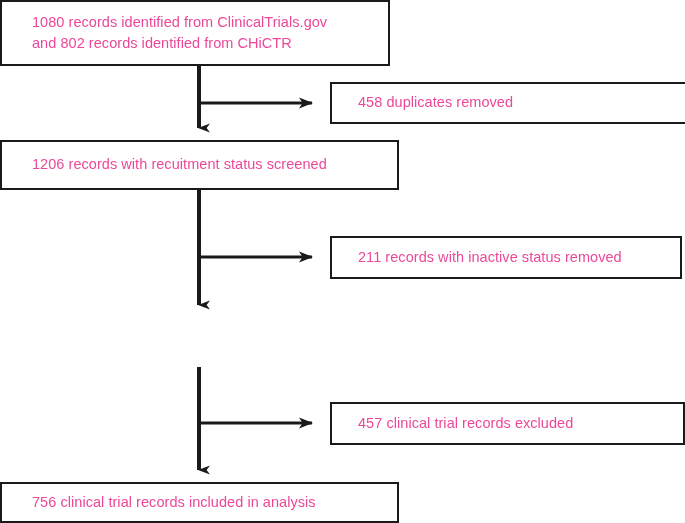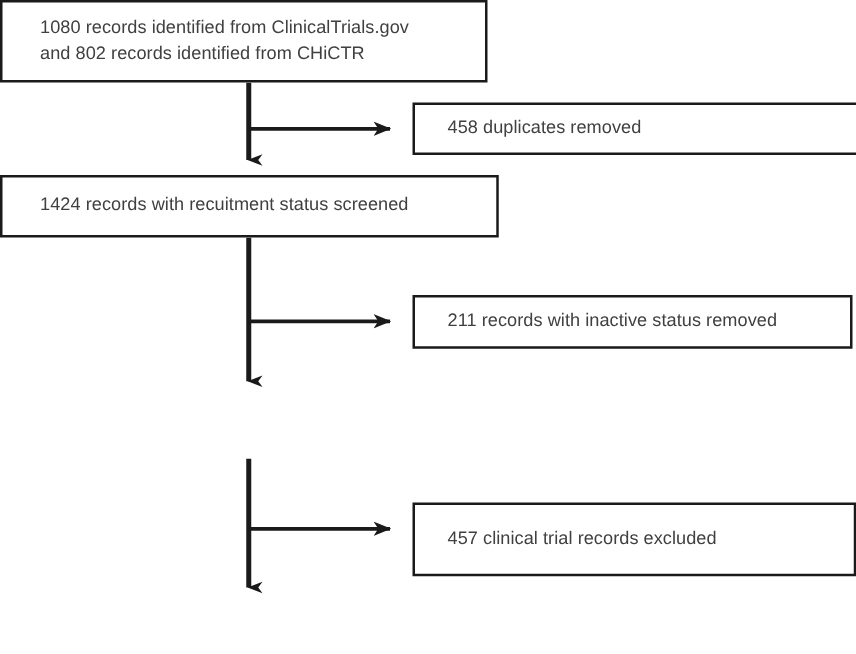--- a/index.html
+++ b/index.html
@@ -33,39 +33,39 @@
     background: #ffffff;
     border: 2.5px solid #1a1a1a;
     display: flex;
     flex-direction: column;
     justify-content: center;
     z-index: 2;
   }
   .node-text {
     font-size: 14.5px;
     line-height: 1.45;
-    color: #404040;
+    color: #ec4899;
     white-space: pre-line;
     padding-left: 30px;
     padding-right: 10px;
     letter-spacing: 0.05px;
   }
   .node-main .node-text { padding-left: 30px; }
   .node-side .node-text { padding-left: 26px; }
 
   
   #node-identification { left: 0px;  top: 0px;   width: 390px; height: 66px; }
   #node-screening      { left: 0px;  top: 140px; width: 399px; height: 50px; }
   #node-eligibility    { left: 0px;  top: 317px; width: 395px; height: 50px; }
   #node-included       { left: 0px;  top: 482px; width: 399px; height: 41px; border-bottom-width: 2.5px; }
 
   
   #node-duplicates     { left: 330px; top: 82px;  width: 368px; height: 42px; justify-content: center; }
   #node-inactive       { left: 330px; top: 236px; width: 352px; height: 43px; }
-  #node-excluded       { left: 330px; top: 402px; width: 355px; height: 59px; }
+  #node-excluded       { left: 330px; top: 402px; width: 355px; height: 43px; }
 </style>
 </head>
 <body>
 
 <div id="flow-root">
 
   <svg id="flow-svg" viewBox="0 0 685 523" width="685" height="523" xmlns="http://www.w3.org/2000/svg">
     <defs>
       <marker id="arrowDown" markerWidth="14" markerHeight="14" refX="5" refY="11" orient="auto" markerUnits="userSpaceOnUse">
         <path d="M0.4,0 L5,12 L9.6,0 L5,3.4 Z" fill="#1a1a1a"></path>
@@ -103,26 +103,29 @@
   <div class="node node-main" id="node-identification">
     <div class="node-text">1080 records identified from ClinicalTrials.gov
 and 802 records identified from CHiCTR</div>
   </div>
 
   <div class="node node-side" id="node-duplicates">
     <div class="node-text">458 duplicates removed</div>
   </div>
 
   <div class="node node-main" id="node-screening">
-    <div class="node-text">1424 records with recuitment status screened</div>
+    <div class="node-text">1206 records with recuitment status screened</div>
   </div>
 
   <div class="node node-side" id="node-inactive">
     <div class="node-text">211 records with inactive status removed</div>
   </div>
 
 
   <div class="node node-side" id="node-excluded">
     <div class="node-text">457 clinical trial records excluded</div>
   </div>
 
+  <div class="node node-main" id="node-included">
+    <div class="node-text">756 clinical trial records included in analysis</div>
+  </div>
 
 </div>
 
 </body></html>

